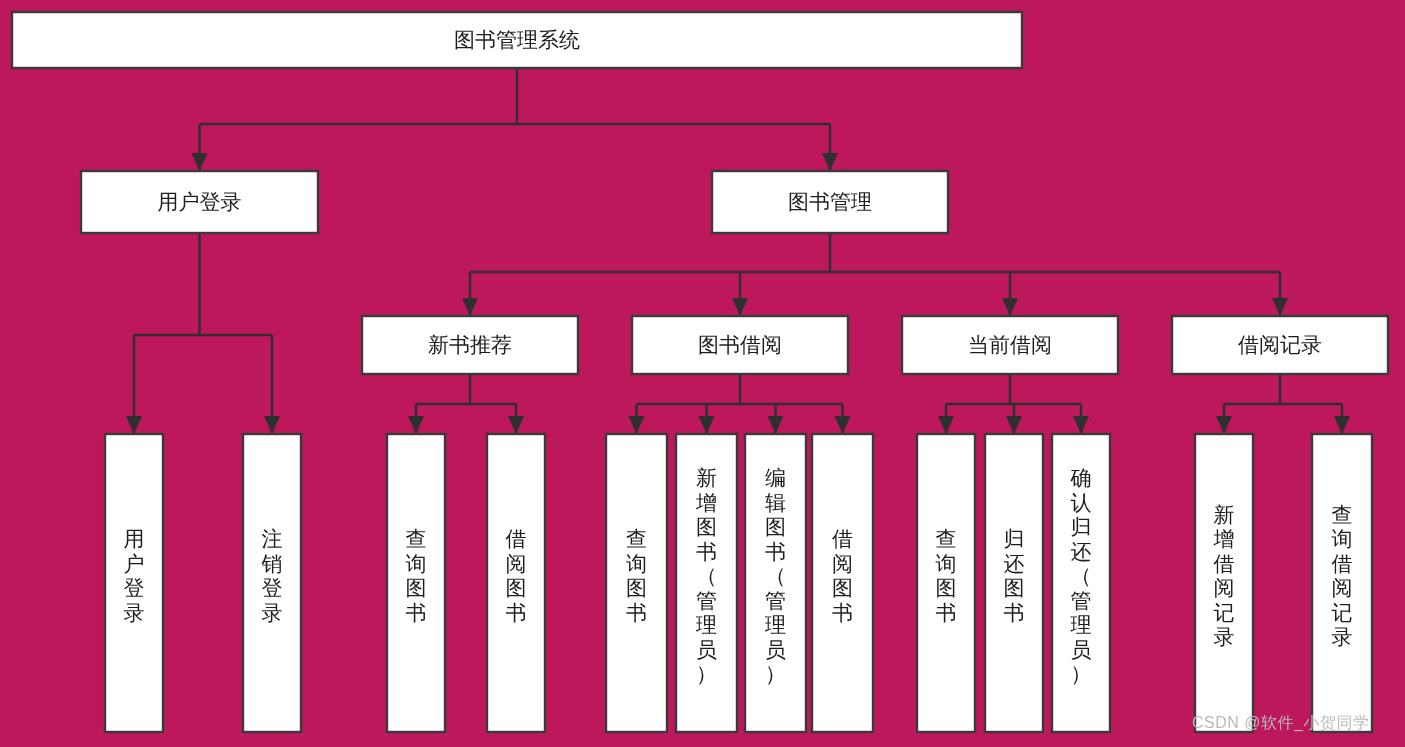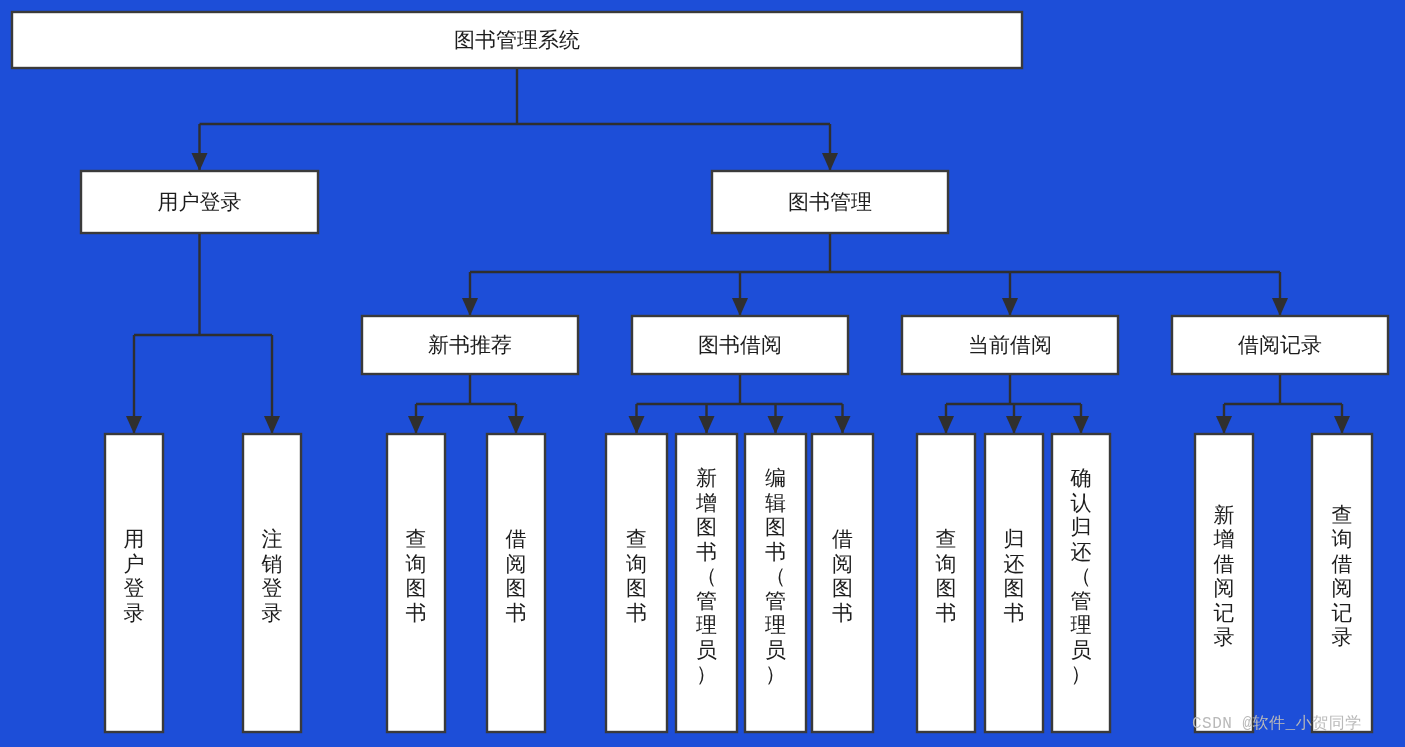--- a/index.html
+++ b/index.html
@@ -2,42 +2,42 @@
 <html><head>
 <meta charset="utf-8">
 <title>图书管理系统 功能结构图</title>
 <style>
   html,body{margin:0;padding:0;background:#ffffff;}
   body{
     width:1405px;height:747px;
     font-family:"Liberation Sans","DejaVu Sans",sans-serif;
     overflow:hidden;
   }
-  #diagram-root{position:relative;width:1405px;height:747px;background:#1d4ed8;}
+  #diagram-root{position:relative;width:1405px;height:747px;background:#be185d;}
   svg#tree-svg{position:absolute;left:0;top:0;width:1405px;height:747px;display:block;}
   .node-box{fill:#ffffff;stroke:#3a3a3a;stroke-width:2.4;}
   .connector{stroke:#2f2f2f;stroke-width:2.4;fill:none;stroke-linecap:butt;}
   .arrow-head{fill:#2f2f2f;stroke:none;}
   .node-label{
     fill:#1d1d1d;
     font-family:"Liberation Sans","DejaVu Sans",sans-serif;
     font-size:21px;
     text-anchor:middle;
     dominant-baseline:middle;
   }
   .node-label-vert{
     fill:#1d1d1d;
     font-family:"Liberation Sans","DejaVu Sans",sans-serif;
     font-size:21px;
     text-anchor:middle;
   }
   .watermark{
     position:absolute;
     left:1192px;top:713px;
-    font-family:Liberation Mono, monospace;
+    font-family:Liberation Sans, sans-serif;
     font-size:16px;
     color:#b9b9b9;
     white-space:nowrap;
     letter-spacing:0.5px;
     user-select:none;
   }
 </style>
 </head>
 <body>
 

